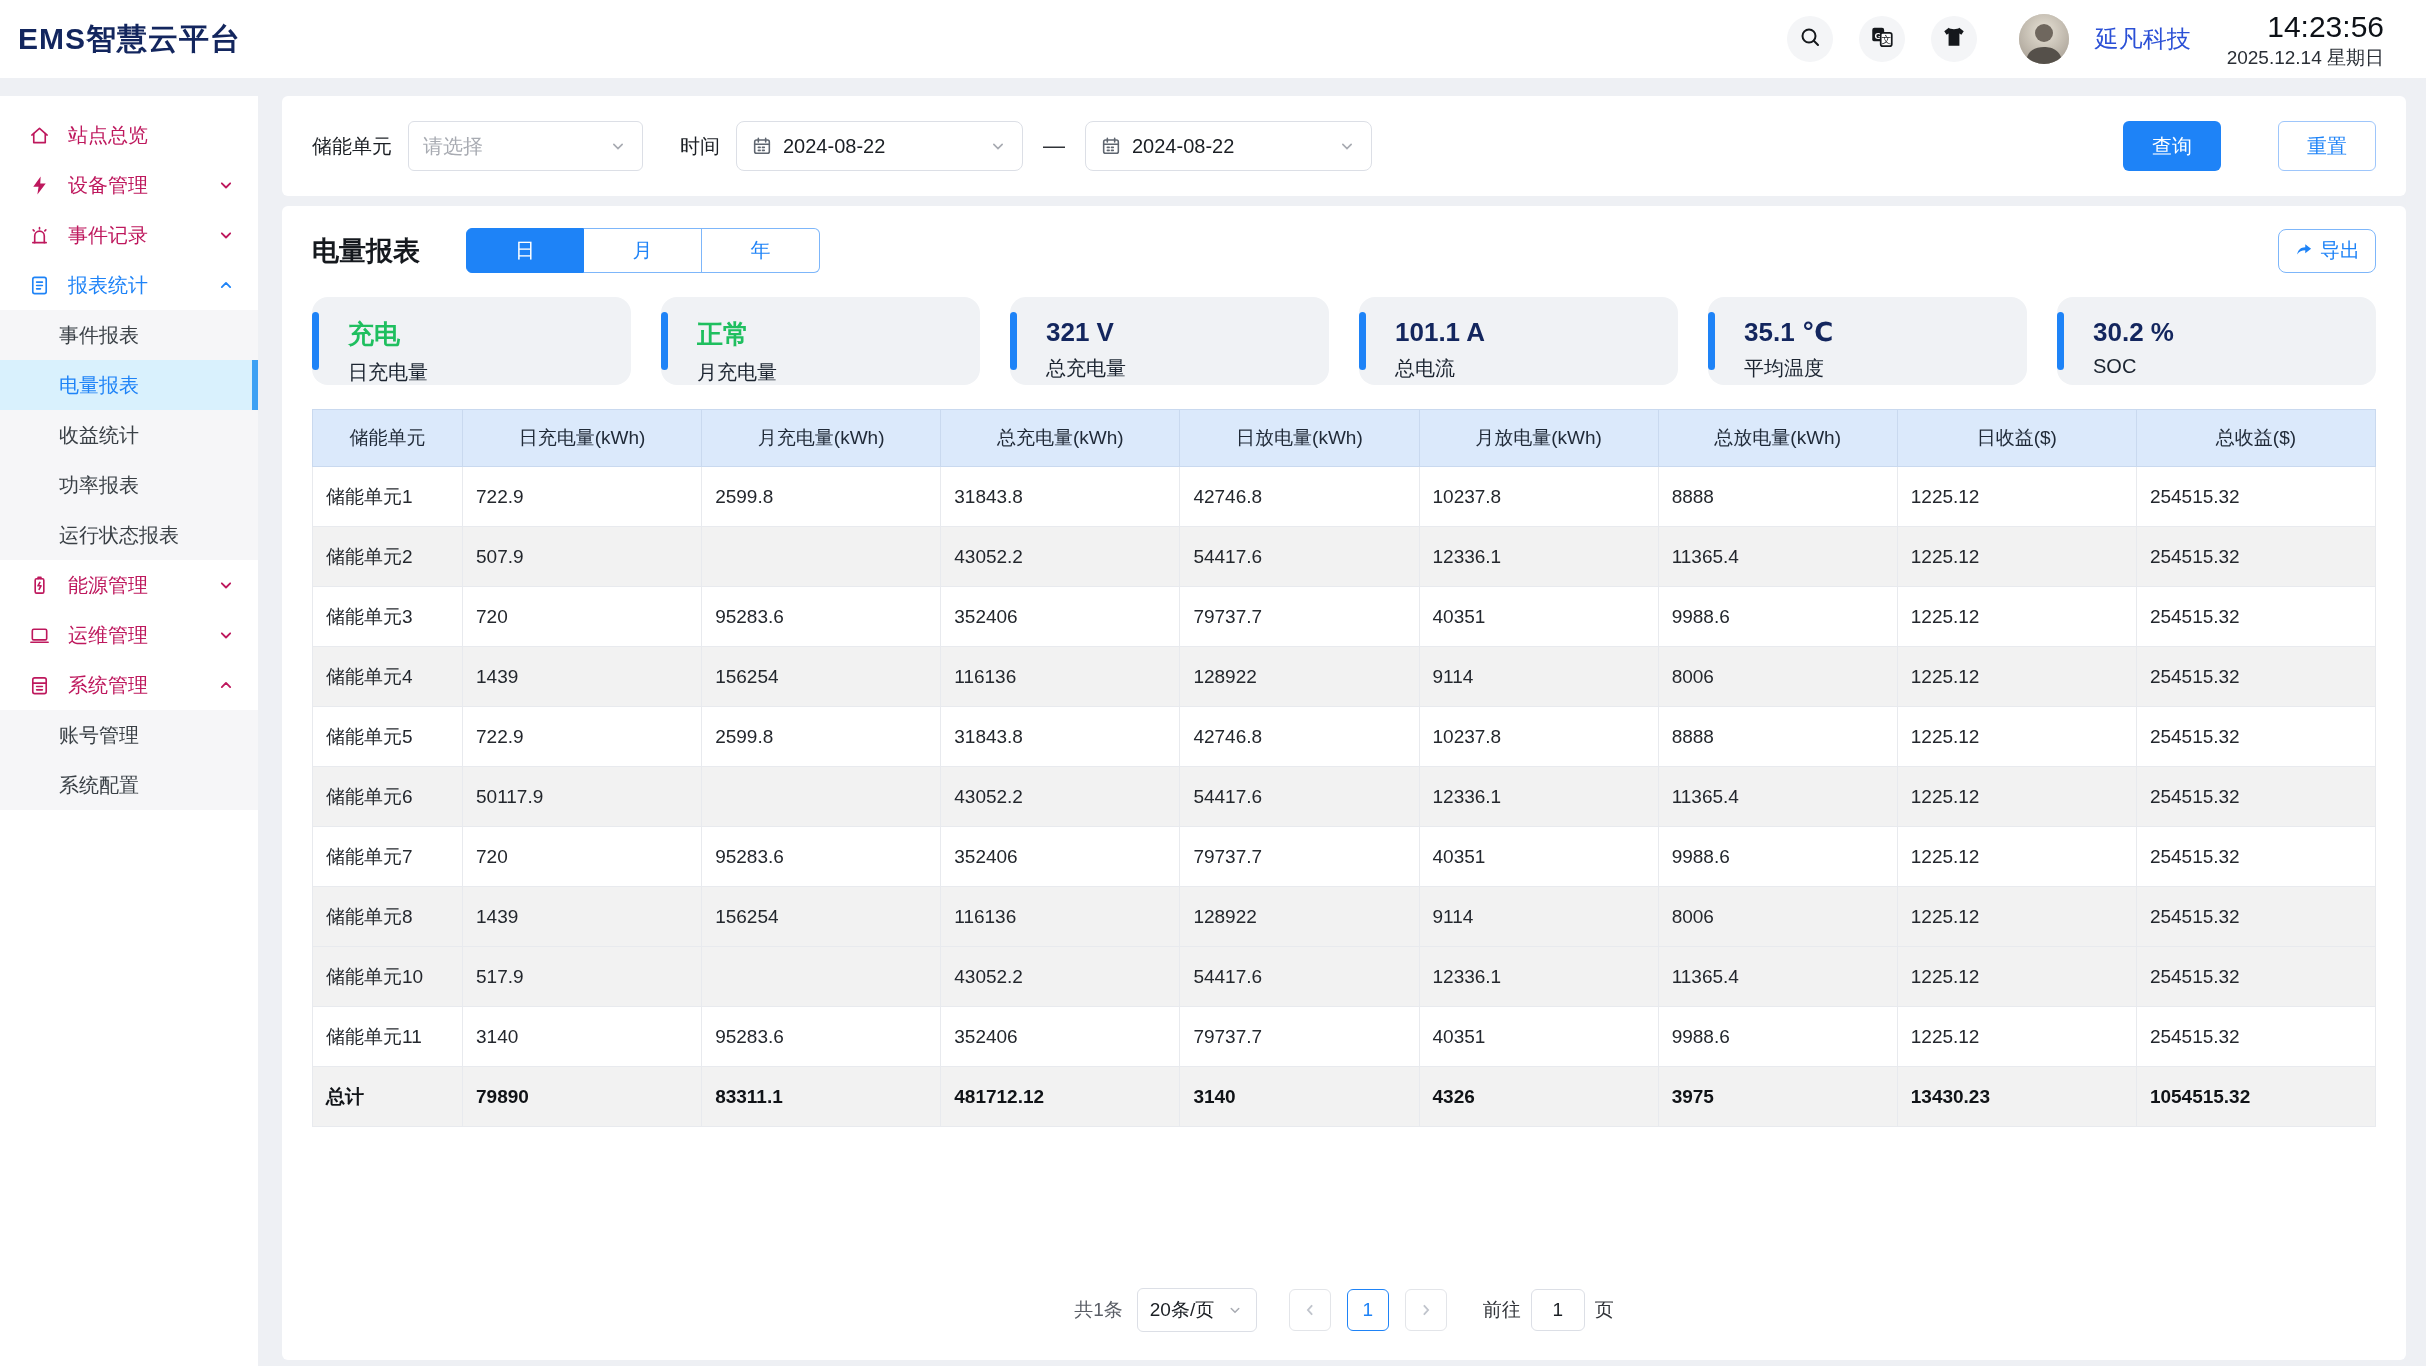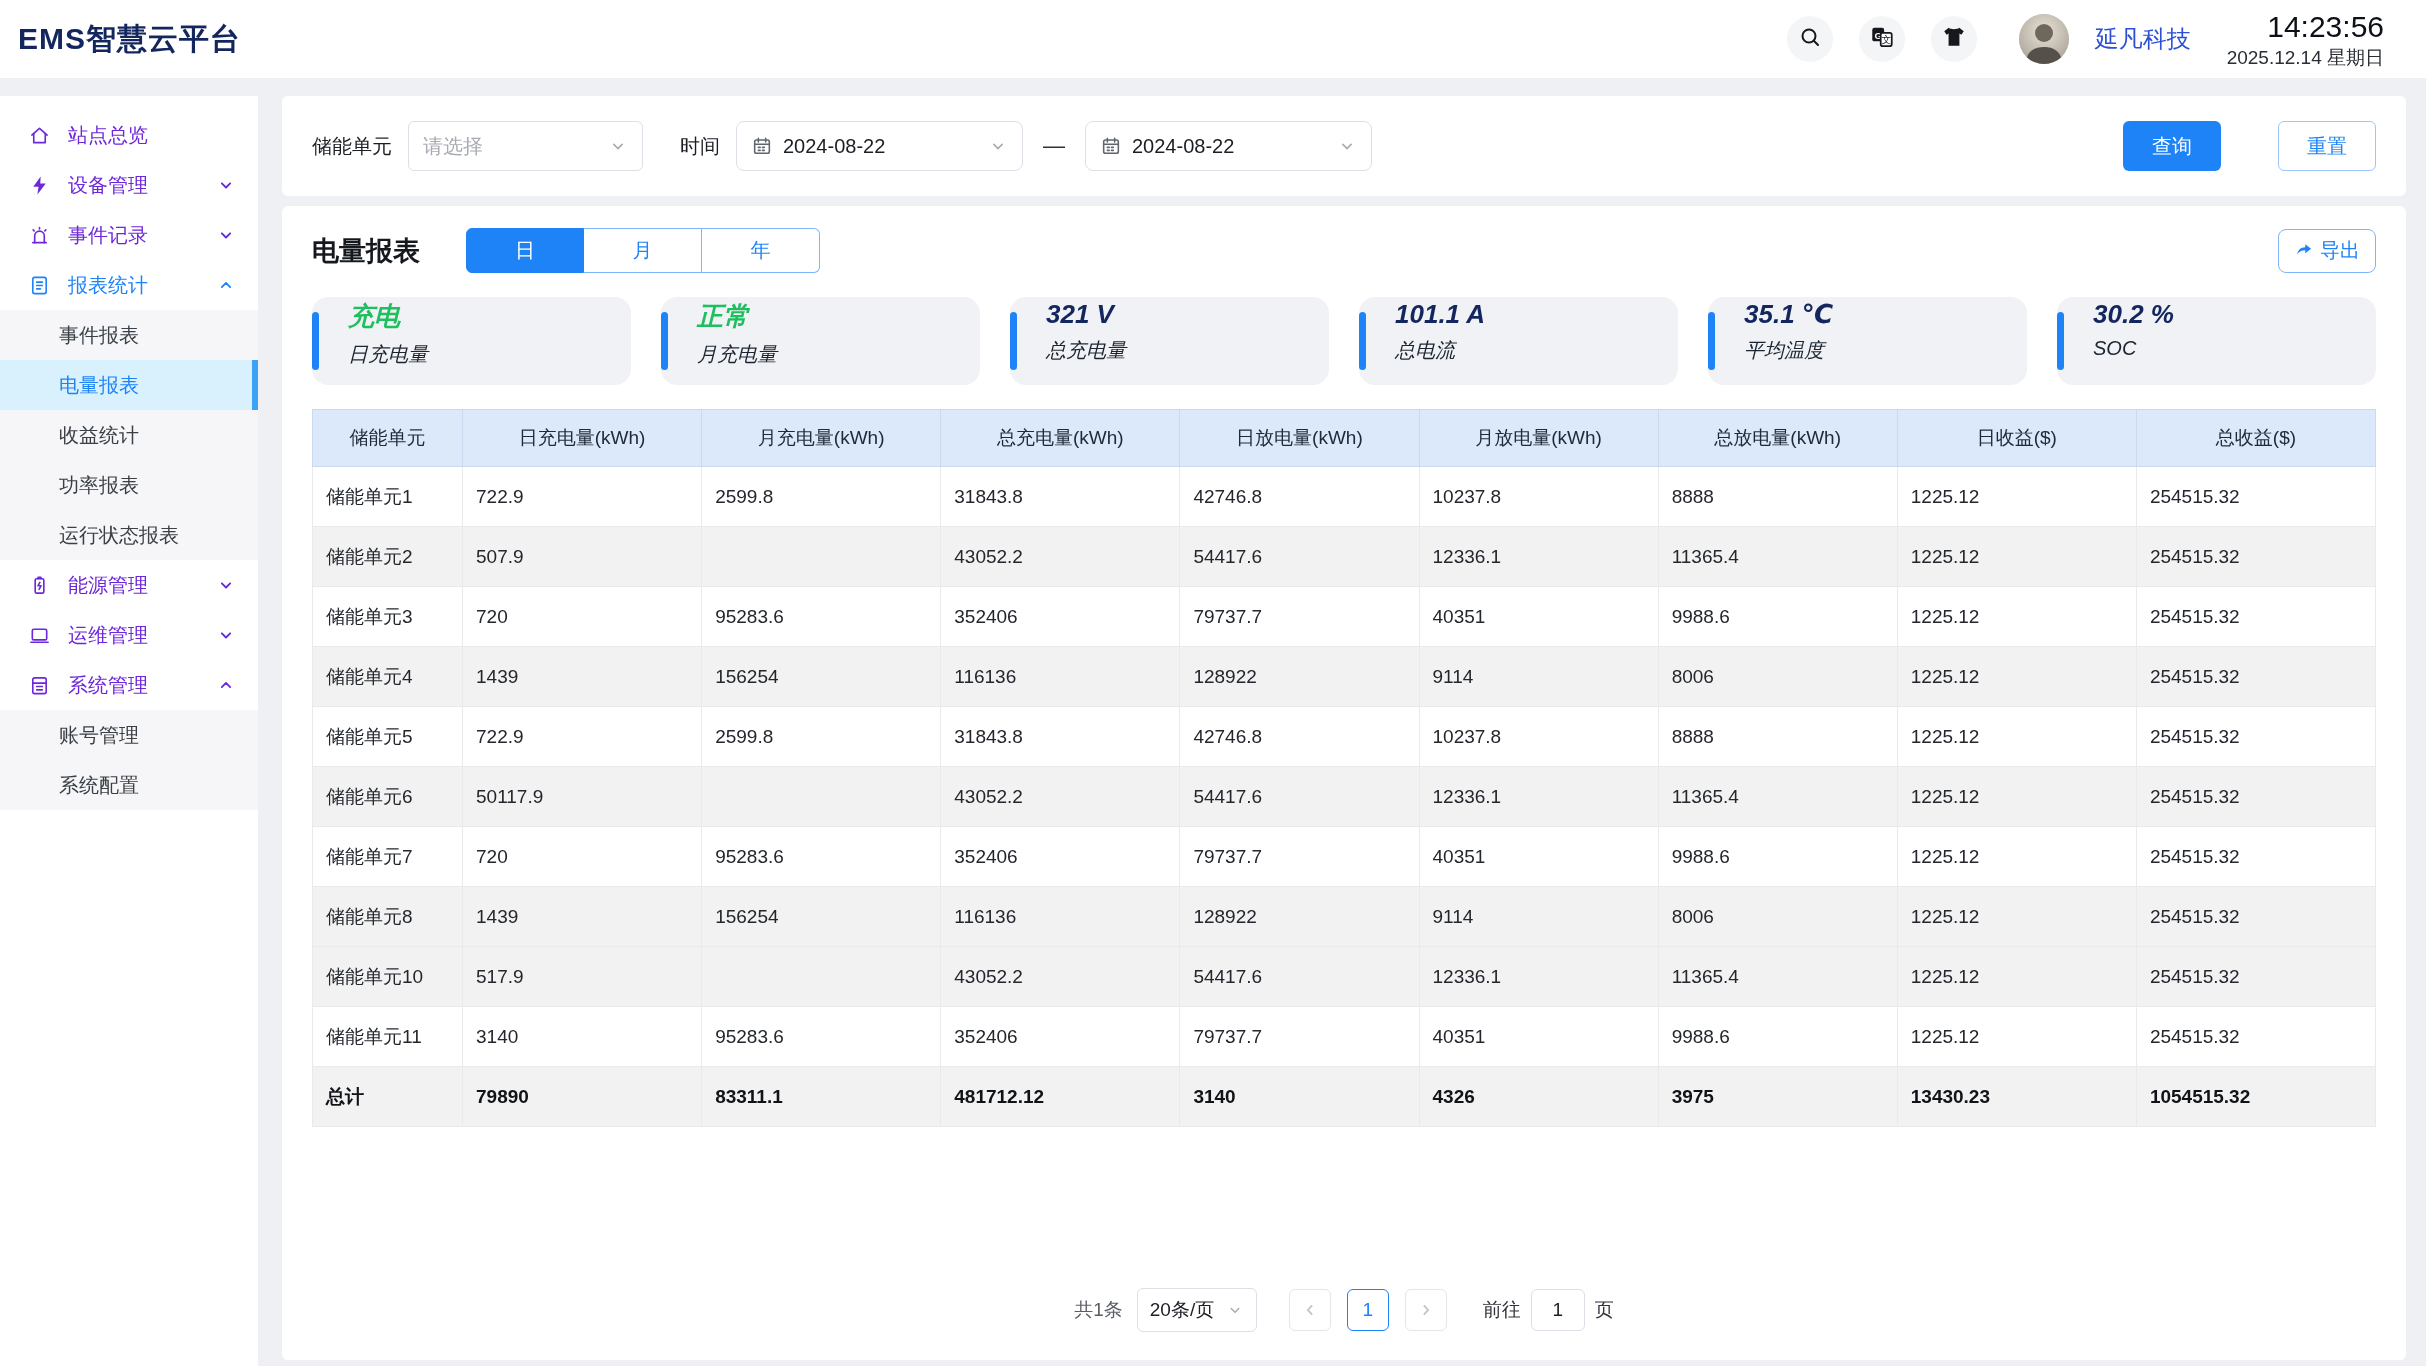--- a/index.html
+++ b/index.html
@@ -17,21 +17,21 @@
     background:#d8d2c8; display:flex; align-items:center; justify-content:center; }
   .company { font-size:24px; color:#2b50d6; font-weight:500; }
   .clock { text-align:right; line-height:1.3; margin-left:10px; }
   .clock .time { font-size:30px; font-weight:400; color:#0d1117; }
   .clock .date { font-size:19px; color:#2a2f36; }
 
   
   .layout { display:flex; height:1288px; padding-top:18px; }
   .sidebar { width:258px; background:#fff; padding-top:14px; flex:none; }
   .nav-item { height:50px; display:flex; align-items:center; padding:0 22px 0 28px;
-    font-size:20px; color:#6d28d9; cursor:pointer; }
+    font-size:20px; color:#be185d; cursor:pointer; }
   .nav-item .nicon { width:24px; height:24px; margin-right:16px; display:flex; align-items:center; }
   .nav-item .chev { margin-left:auto; display:flex; }
   .nav-item.active-parent { color:#1e83f7; }
   .submenu { background:#f6f6f8; }
   .sub-item { height:50px; display:flex; align-items:center; padding-left:59px;
     font-size:20px; color:#3a4046; cursor:pointer; }
   .sub-item.active { background:#d9f1fd; color:#1e83f7; border-right:6px solid #3ea1f4; }
 
   .main { flex:1; padding:0 20px 6px 24px; display:flex; flex-direction:column; gap:10px; }
 
@@ -64,21 +64,21 @@
     border-left-width:0; cursor:pointer; }
   .tab:first-child { border-left-width:1px; border-radius:6px 0 0 6px; }
   .tab:last-child { border-radius:0 6px 6px 0; }
   .tab.active { background:#1e83f7; border-color:#1e83f7; color:#fff; }
   .export-btn { margin-left:auto; height:44px; padding:0 15px; border:1px solid #7db6fa;
     border-radius:8px; background:#fff; color:#1e83f7; font-size:20px; display:flex;
     align-items:center; gap:6px; cursor:pointer; font-family:inherit; }
 
   .stats { display:flex; gap:30px; margin-bottom:24px; }
   .stat { flex:1; background:#f0f2f5; border-radius:16px; height:88px; position:relative;
-    padding:2px 0 0 36px;font-style:italic; }
+    padding:20px 0 0 36px; }
   .stat-bar { position:absolute; left:0; top:15px; bottom:15px; width:7px;
     border-radius:4px; background:#1e83f7; }
   .stat-value { font-size:26px; font-weight:700; color:#13265e; margin-bottom:7px; }
   .stat-value.green { color:#1fbf5f; }
   .stat-label { font-size:20px; color:#1b2430; }
 
   table { width:100%; border-collapse:collapse; table-layout:fixed; }
   col.c-first { width:150px; }
   th { background:#dbe9fb; height:57px; font-size:19px; font-weight:400; color:#1f2937;
     border:1px solid #c9d9ef; text-align:center; }

